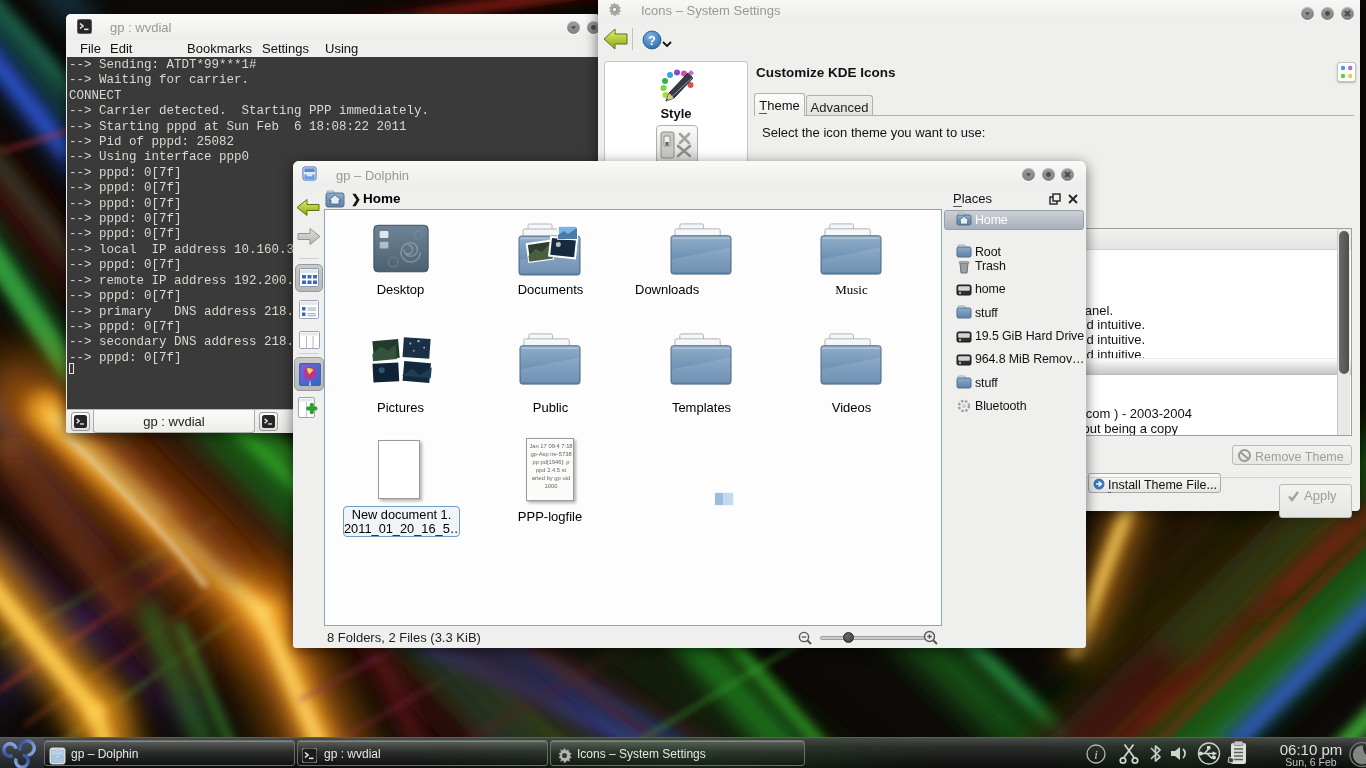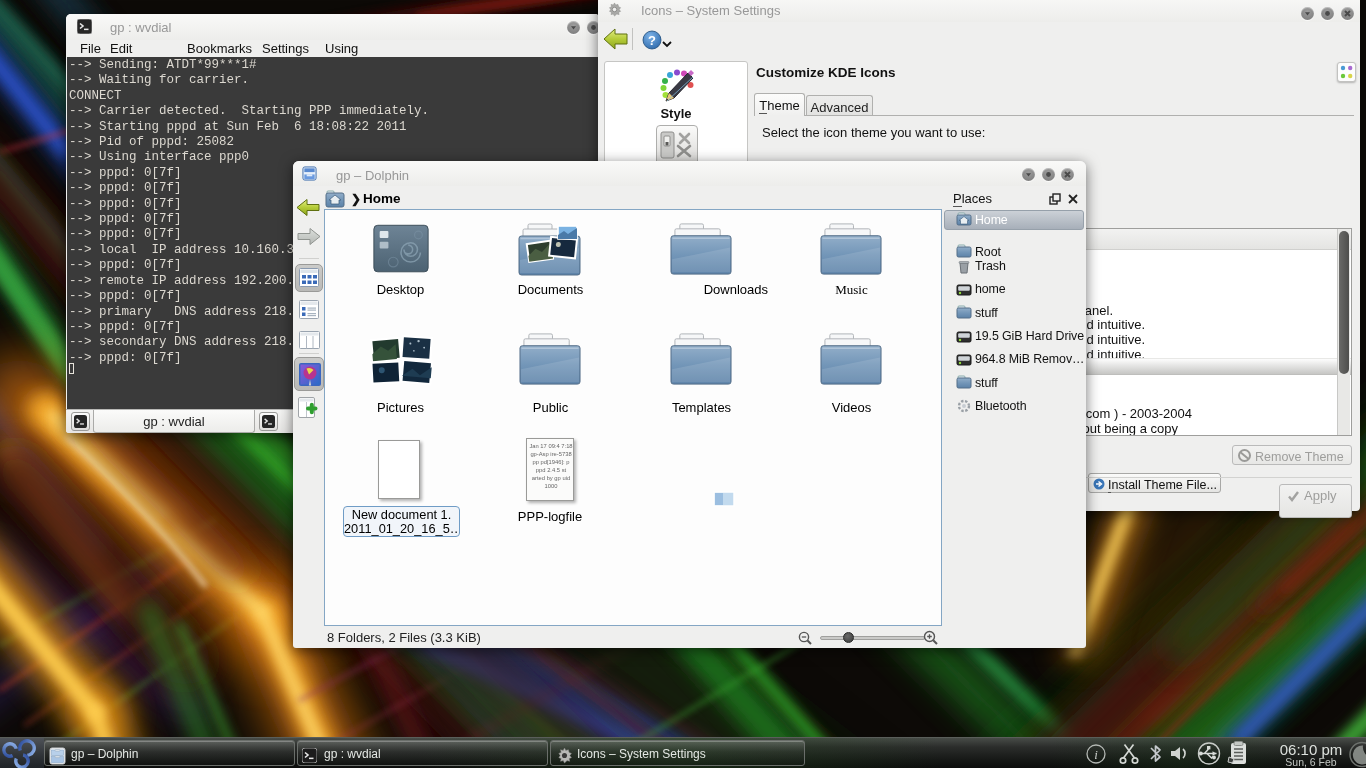--- a/index.html
+++ b/index.html
@@ -492,21 +492,21 @@
           <rect x="32" y="18" width="26" height="19" fill="#16293e" stroke="#fff" stroke-width="2"></rect>
           <circle cx="40" cy="25" r="2.5" fill="#e8e8d0" opacity=".8"></circle>
         </g>
       <rect x="40" y="6" width="19" height="13" fill="#7ab2e2" stroke="#fff" stroke-width="1.6"></rect>
       <path d="M40 15l6-4 4 3 9-6v11h-19z" fill="#4a7aa8"></path>
     </svg>
     <div style="position:absolute;left:159px;top:72px;width:133px;text-align:center;font-size:13px;color:#000;">Documents</div>
     <svg style="position:absolute;left:345px;top:12px" width="63" height="55" viewBox="0 0 64 54">
         <use href="#folder"></use>
       </svg>
-    <div style="position:absolute;left:310px;top:72px;width:133px;text-align:right;font-size:13px;color:#000;">Downloads</div>
+    <div style="position:absolute;left:310px;top:72px;width:133px;text-align:left;font-size:13px;color:#000;">Downloads</div>
     <svg style="position:absolute;left:495px;top:12px" width="63" height="55" viewBox="0 0 64 54">
         <use href="#folder"></use>
       </svg>
     <div style="position:absolute;left:460px;top:72px;width:133px;text-align:center;font-size:13px;color:#000;font-family:Liberation Serif, serif;">Music</div>
 
     <svg style="position:absolute;left:43px;top:121px" width="66" height="58" viewBox="0 0 66 58">
       <g transform="rotate(-5 18 18)">
           <rect x="4" y="8" width="28" height="21" fill="#223a2e" stroke="#fff" stroke-width="2.2"></rect>
           <path d="M4 22l9-7 7 5 8-6v15H4z" fill="#35523a"></path>
         </g>

